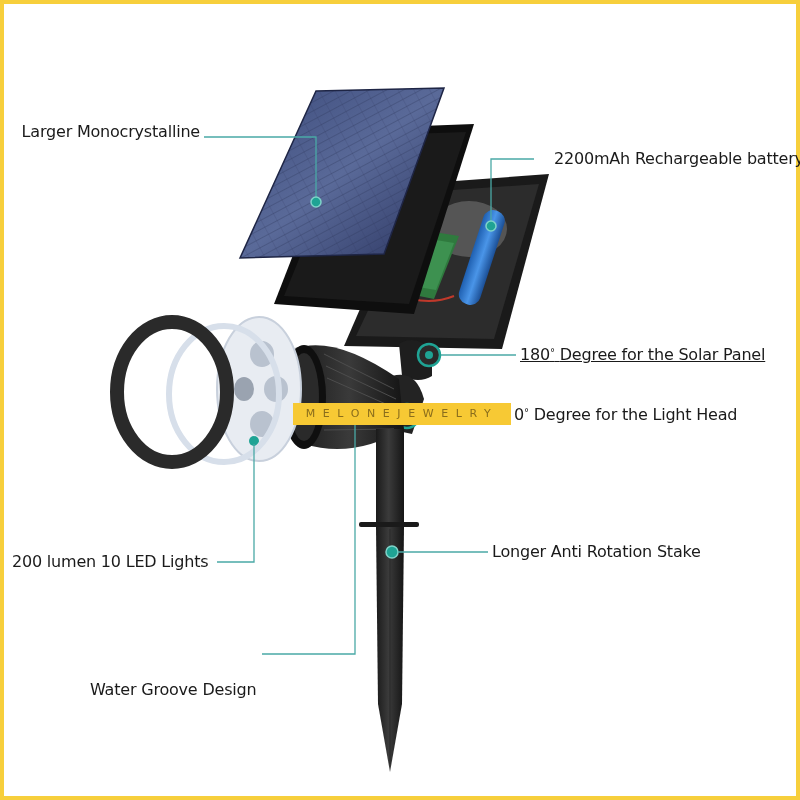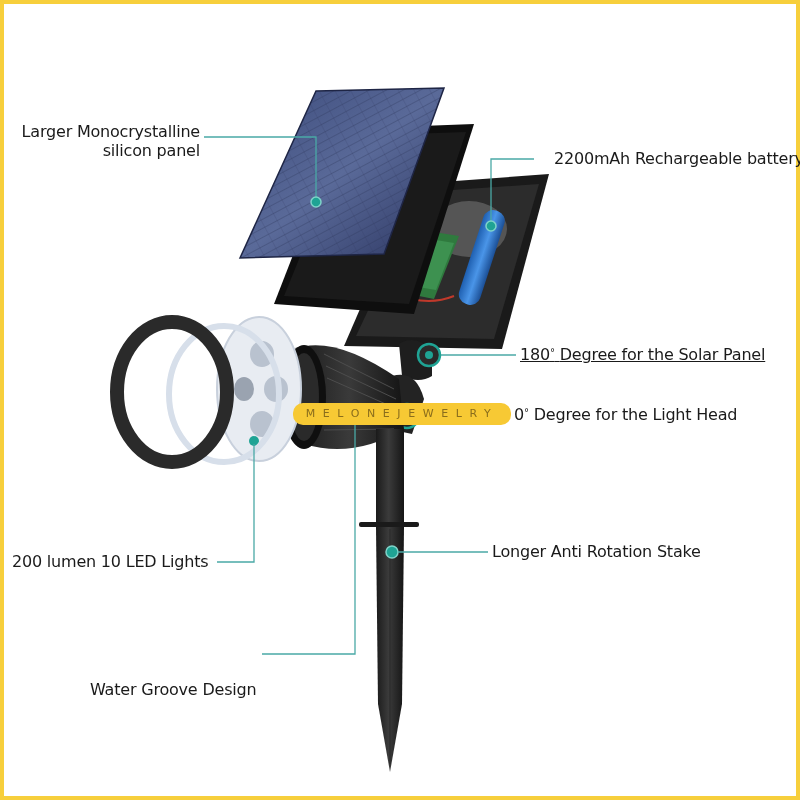--- a/index.html
+++ b/index.html
@@ -12,21 +12,21 @@
     }
     svg.art { position: absolute; left: 0; top: 0; }
     .label {
       position: absolute; color: #1a1a1a; font-size: 16px; line-height: 19px;
       white-space: nowrap; letter-spacing: -0.2px;
     }
     .label.right { text-align: right; }
     .watermark {
       position: absolute; left: 289px; top: 399px; width: 218px; height: 22px;
       background: #f7c934; color: #8a6d1c; font-size: 11px; letter-spacing: 7.6px;
-      line-height: 22px; text-align: center; font-family: "DejaVu Sans", sans-serif; border-radius: 10px;
+      line-height: 22px; text-align: center; font-family: "DejaVu Sans", sans-serif;
     }
     .deg { font-size: 10px; vertical-align: top; position: relative; top: -2px; }
   </style>
 </head>
 <body>
 
 <div class="frame">
 
   <svg class="art" width="800" height="800" viewBox="0 0 800 800">
     <defs>
@@ -135,21 +135,20 @@
       <line x1="394" y1="548" x2="484" y2="548"></line>
     </g>
     <g fill="#1fa394">
       <circle cx="312" cy="198" r="5" stroke="#7fd3c9" stroke-width="1.5"></circle>
       <circle cx="487" cy="222" r="5" stroke="#7fd3c9" stroke-width="1.5"></circle>
     </g>
   </svg>
 
   <div class="label right" style="left:10px; top:118px; width:186px;">
     <div>Larger Monocrystalline</div>
-    <div>silicon panel</div>
   </div>
 
   <div class="label" style="left:534px; top:145px;margin-left:16px;">2200mAh Rechargeable battery</div>
 
   <div class="label" style="left:516px; top:341px;text-decoration:underline;">
     <span>180</span><span class="deg">°</span>
     <span>Degree for the Solar Panel</span>
   </div>
 
   <div class="watermark">MELONEJEWELRY</div>

